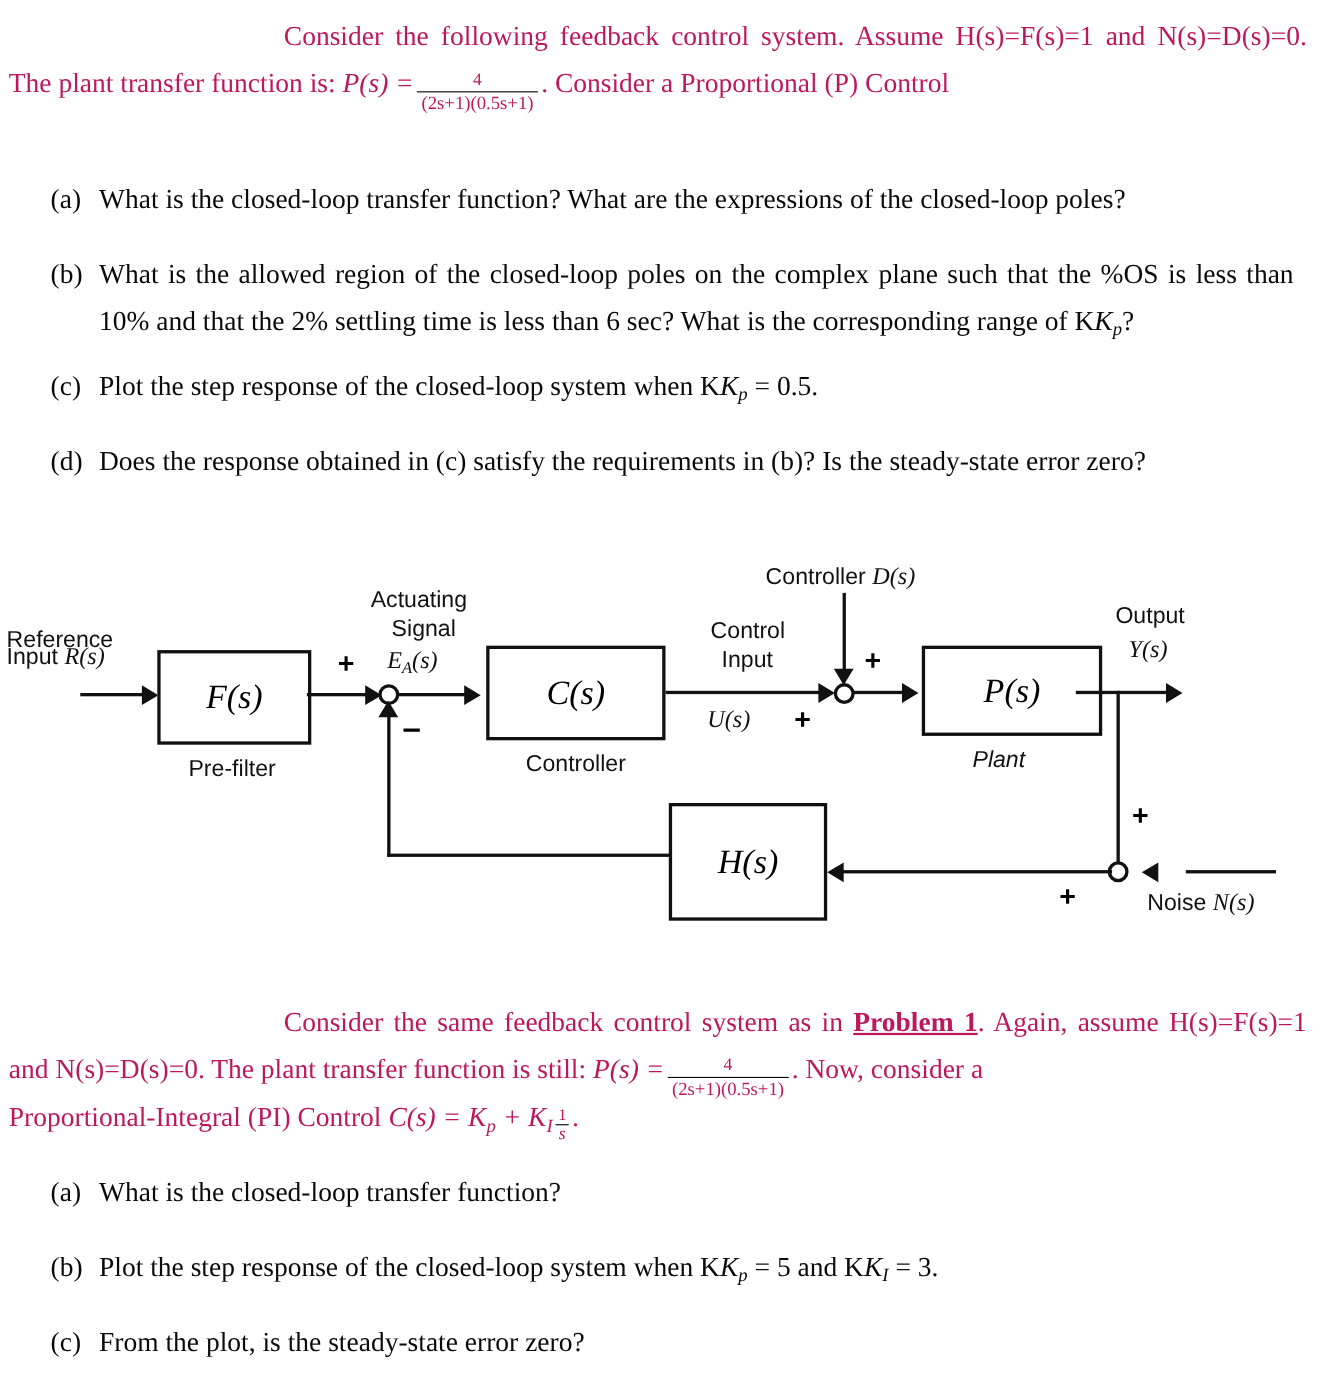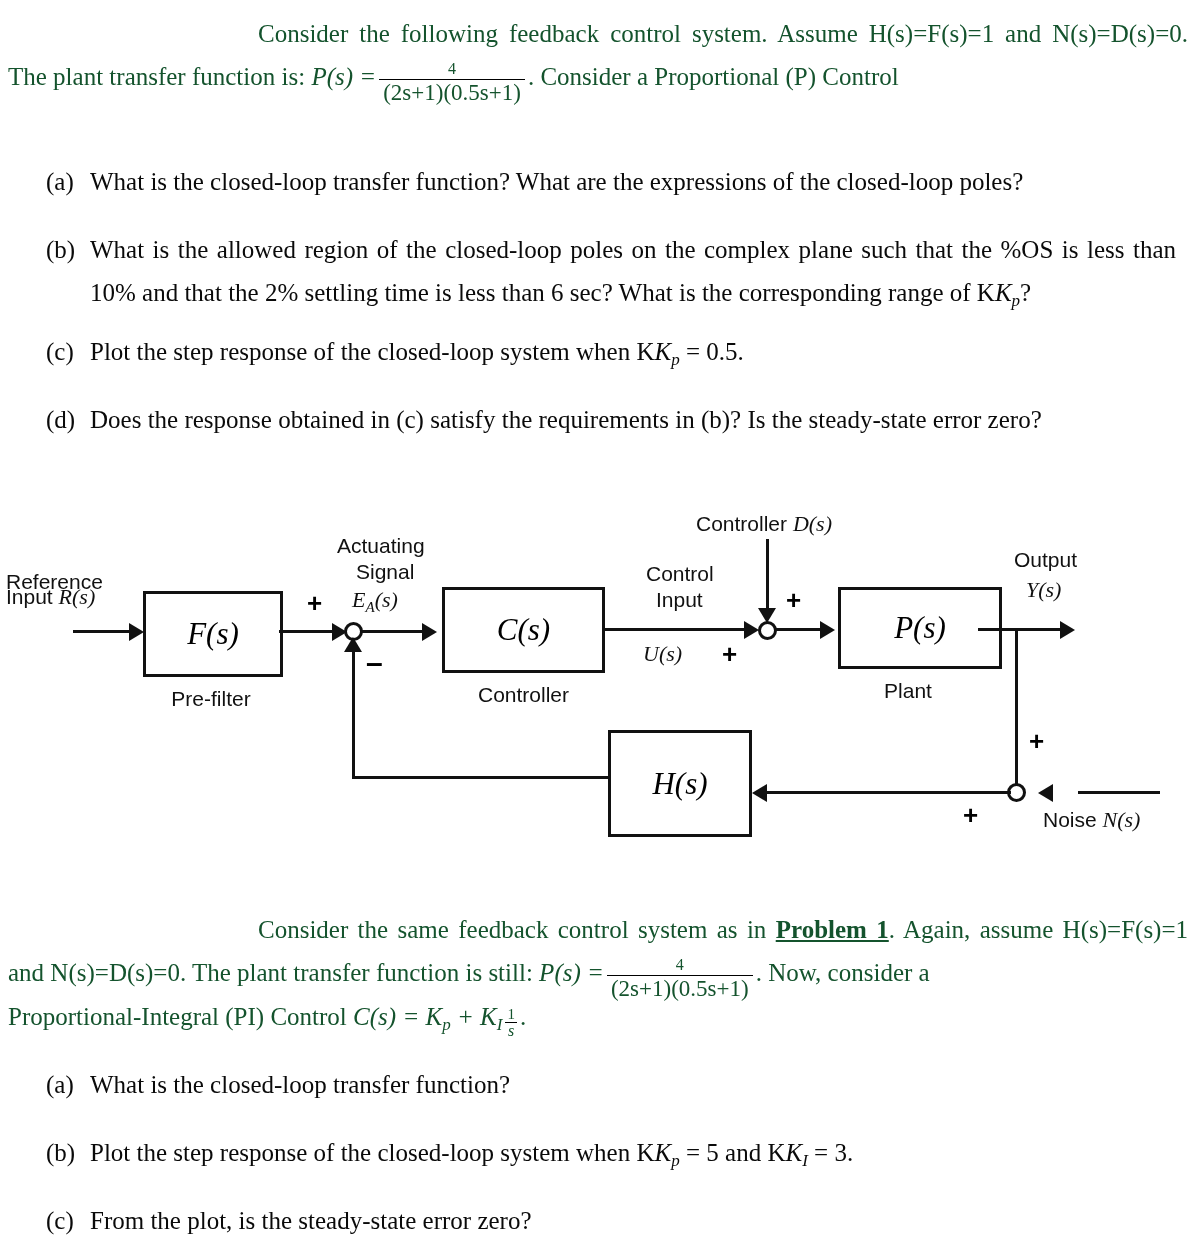--- a/index.html
+++ b/index.html
@@ -11,39 +11,39 @@
   .page{position:absolute;inset:0;}
 
   
   .para{
     position:absolute;
     font-family:"Liberation Serif", serif;
     font-size:25px;
     line-height:43px;
     text-align:justify;
     text-justify:inter-word;
-    color:#14532d;
+    color:#be185d;
   }
   .para .indent{display:inline-block;width:250px;}
   .math{font-family:"Liberation Serif", serif;font-style:italic;}
   .mathup{font-family:"Liberation Serif", serif;font-style:normal;}
   .sub{font-size:0.68em;vertical-align:-0.28em;font-style:italic;}
   .bu{font-weight:bold;text-decoration:underline;}
 
   
   .frac{
     display:inline-block;
     vertical-align:-0.60em;
     text-align:center;
     font-family:"Liberation Serif", serif;
     line-height:1.04;
     margin:0 3px;
   }
   .frac .num{display:block;font-size:16px;padding:0 6px 1px 6px;}
-  .frac .den{display:block;font-size:23px;border-top:1.6px solid #000;padding:1px 4px 0 4px;}
+  .frac .den{display:block;font-size:17px;border-top:1.6px solid #000;padding:1px 4px 0 4px;}
   .frac.small{vertical-align:-0.45em;}
   .frac.small .num{font-size:15px;padding:0 2px;}
   .frac.small .den{font-size:16px;padding:0 2px;font-style:italic;}
 
   
   .qitem{
     position:absolute;
     font-family:"Liberation Serif", serif;
     font-size:25px;
     line-height:43px;
@@ -195,21 +195,21 @@
     <div class="dg-sign" style="left:786px;top:92px;">+</div>
 
     <div class="sumj" style="left:758px;top:126px;"></div>
 
     <div class="ln lnh" style="left:776px;top:133px;width:50px;"></div>
     <div class="arw arw-r" style="left:820px;top:126px;"></div>
 
     <div class="blk" style="left:838px;top:92px;width:164px;height:82px;">
       <span>P(s)</span>
     </div>
-    <div class="blkcap" style="left:838px;top:184px;width:140px;">Plant</div>
+    <div class="blkcap" style="left:838px;top:184px;width:140px;font-style:italic;">Plant</div>
 
     <div class="dg-label" style="left:1014px;top:52px;">Output</div>
     <div class="dg-label" style="left:1026px;top:82px;">
       <span class="it">Y(s)</span>
     </div>
     <div class="ln lnh" style="left:978px;top:133px;width:88px;"></div>
     <div class="arw arw-r" style="left:1060px;top:126px;"></div>
 
     <div class="ln lnv" style="left:1015px;top:133px;height:156px;"></div>
     <div class="dg-sign" style="left:1029px;top:233px;">+</div>

